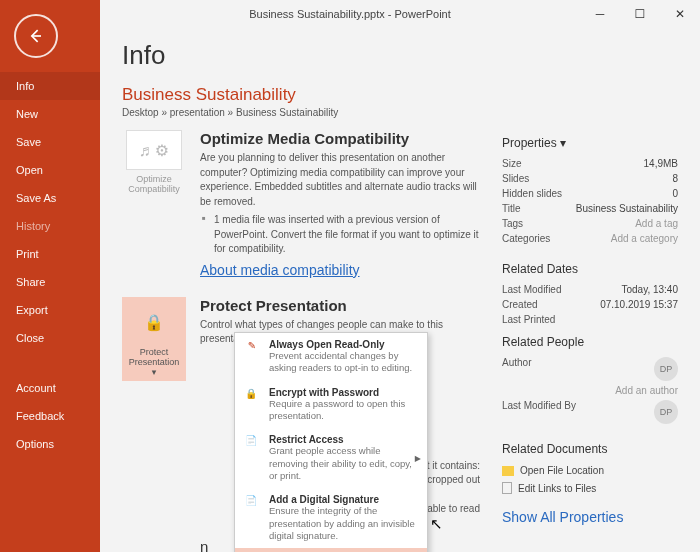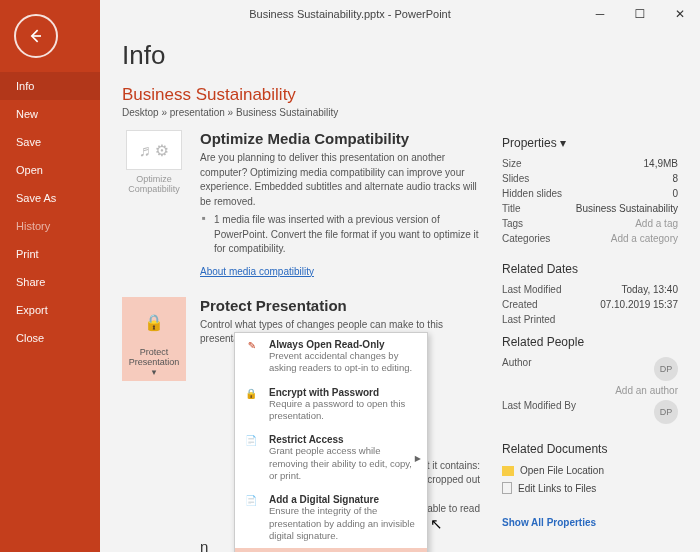--- a/index.html
+++ b/index.html
@@ -23,21 +23,21 @@
 .right-col { width: 176px; font-size: 10px; }
 .block { display: flex; gap: 14px; margin-bottom: 18px; }
 .block-icon { width: 64px; flex-shrink: 0; text-align: center; font-size: 9px; color: #999; }
 .block-icon .ic-box { width: 56px; height: 40px; border: 1px solid #ddd; margin: 0 auto 4px; background: #fff; display: flex; align-items: center; justify-content: center; color: #bbb; font-size: 16px; }
 .block-icon.protect { background: #f6cbbd; padding: 6px 4px 4px; color: #555; }
 .block-icon.protect .ic-box { border: none; background: transparent; }
 .block-body h3 { font-size: 15px; font-weight: 700; color: #333; margin-bottom: 4px; }
 .block-body p { font-size: 10px; color: #555; line-height: 1.45; margin-bottom: 4px; }
 .block-body .sub { font-size: 10px; color: #555; margin-left: 14px; line-height: 1.45; position: relative; }
 .block-body .sub::before { content: "■"; position: absolute; left: -12px; top: 1px; font-size: 6px; color: #888; }
-.link { font-size: 10px; color: #2a6ac0; text-decoration: underline; cursor: pointer; }
+.link { font-size: 14px; color: #2a6ac0; text-decoration: underline; cursor: pointer; }
 .right-col .sect-title { font-size: 12px; color: #333; margin-bottom: 6px; margin-top: 6px; }
 .prop-row { display: flex; justify-content: space-between; padding: 2px 0; color: #555; }
 .prop-row .v { color: #444; }
 .prop-row .placeholder { color: #999; }
 .avatar { width: 24px; height: 24px; border-radius: 50%; background: #ddd; color: #777; font-size: 9px; display: inline-flex; align-items: center; justify-content: center; }
 .rdoc { display: flex; align-items: center; gap: 6px; padding: 3px 0; color: #444; font-size: 10px; }
 .rdoc .folder { width: 12px; height: 10px; background: #f8cd46; display: inline-block; }
 .rdoc .page { width: 10px; height: 12px; border: 1px solid #aaa; display: inline-block; }
 .dropdown { position: absolute; left: 234px; top: 332px; width: 194px; background: #fff; border: 1px solid #ccc; box-shadow: 2px 2px 6px rgba(0,0,0,0.2); font-size: 10px; }
 .dd-item { display: flex; gap: 8px; padding: 6px 8px; border-bottom: 0; position: relative; }
@@ -74,20 +74,25 @@
       <div class="nav-item">Save</div>
       <div class="nav-item">Open</div>
       <div class="nav-item">Save As</div>
       <div class="nav-item dim">History</div>
       <div class="nav-item">Print</div>
       <div class="nav-item">Share</div>
       <div class="nav-item">Export</div>
       <div class="nav-item">Close</div>
     </div>
   <div class="nav-gap"></div>
+  <div id="nav-bottom">
+      <div class="nav-item">Account</div>
+      <div class="nav-item">Feedback</div>
+      <div class="nav-item">Options</div>
+    </div>
 </div>
 
 <div class="content">
   <h1 class="page-title">Info</h1>
   <h2 class="doc-title">Business Sustainability</h2>
   <div class="breadcrumb">Desktop » presentation » Business Sustainability</div>
 
   <div class="main-row">
     <div class="left-col">
       <div class="block">
@@ -188,21 +193,21 @@
 
       <div class="sect-title" style="margin-top:16px;">Related Documents</div>
       <div class="rdoc">
           <span class="folder"></span>
           <span>Open File Location</span>
         </div>
       <div class="rdoc">
           <span class="page"></span>
           <span>Edit Links to Files</span>
         </div>
-      <div style="margin-top:20px;font-weight:bold;"><span class="link" style="text-decoration:none;">Show All Properties</span></div>
+      <div style="margin-top:12px;"><span class="link" style="text-decoration:none;">Show All Properties</span></div>
     </div>
   </div>
 </div>
 
 <div class="dropdown">
   <div id="dd-items">
       <div class="dd-item">
         <div class="dd-ic" style="color:#c43e1c;">✎</div>
         <div>
           <div class="dd-title">Always Open Read-Only</div>

